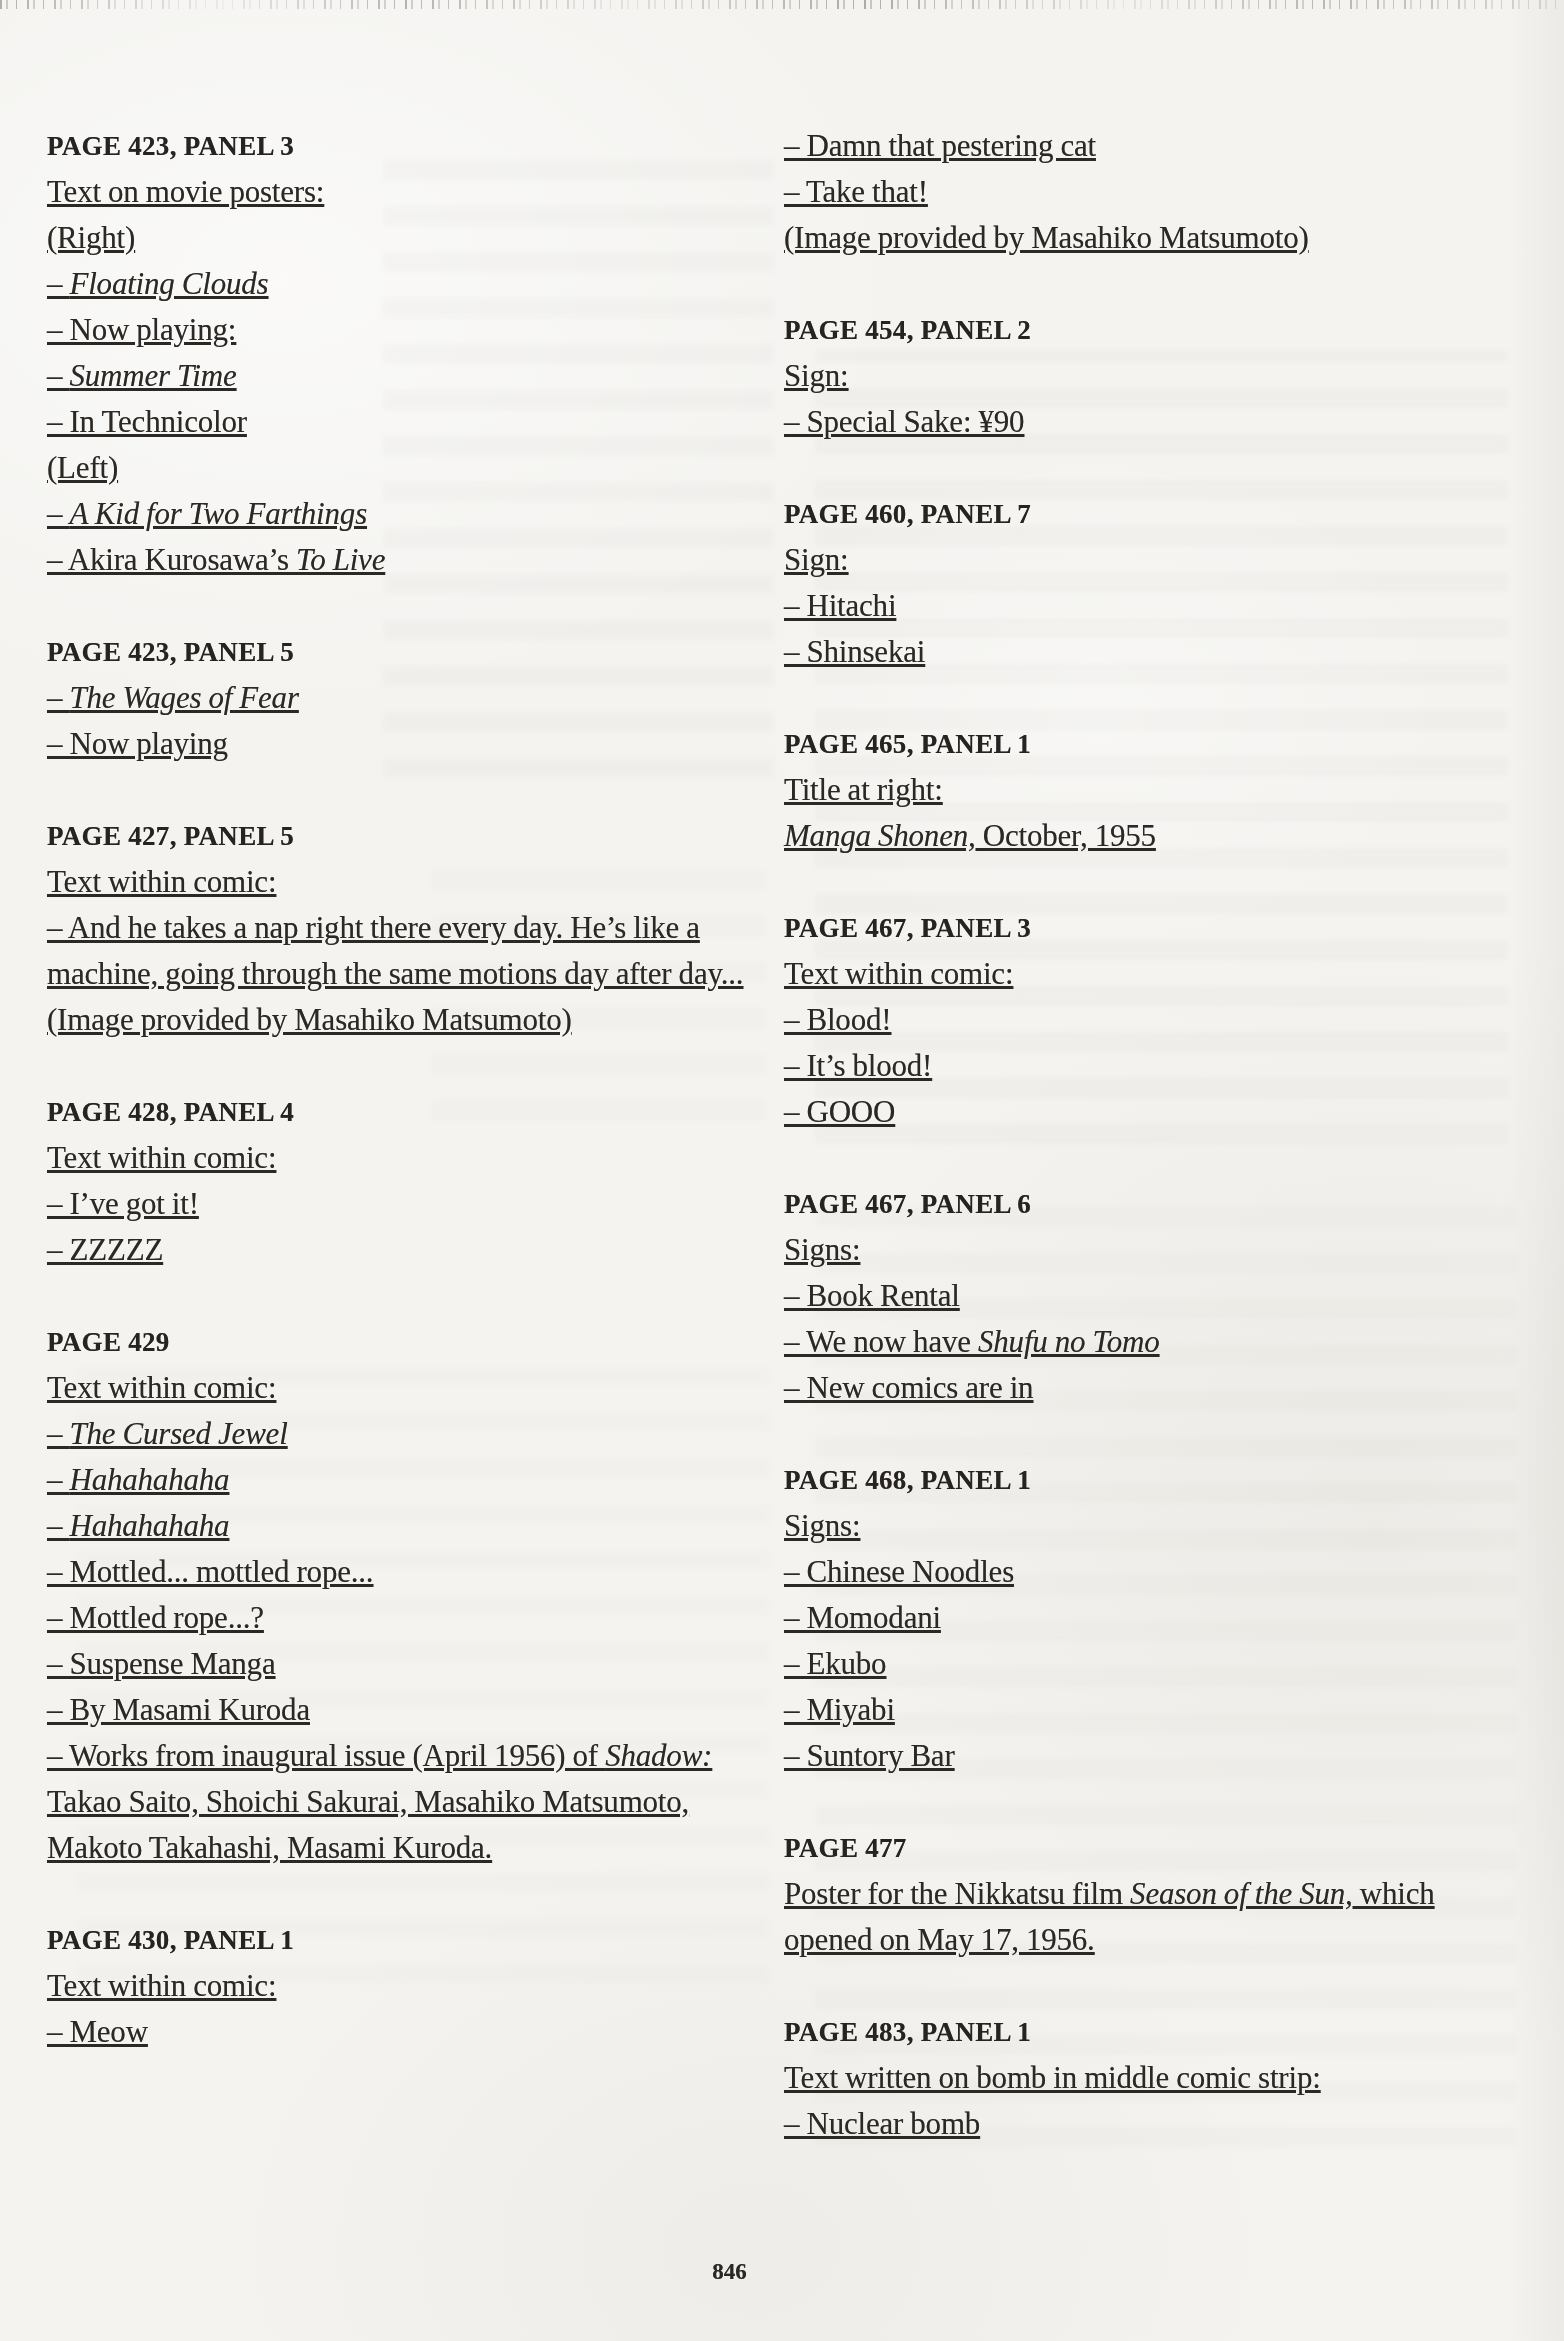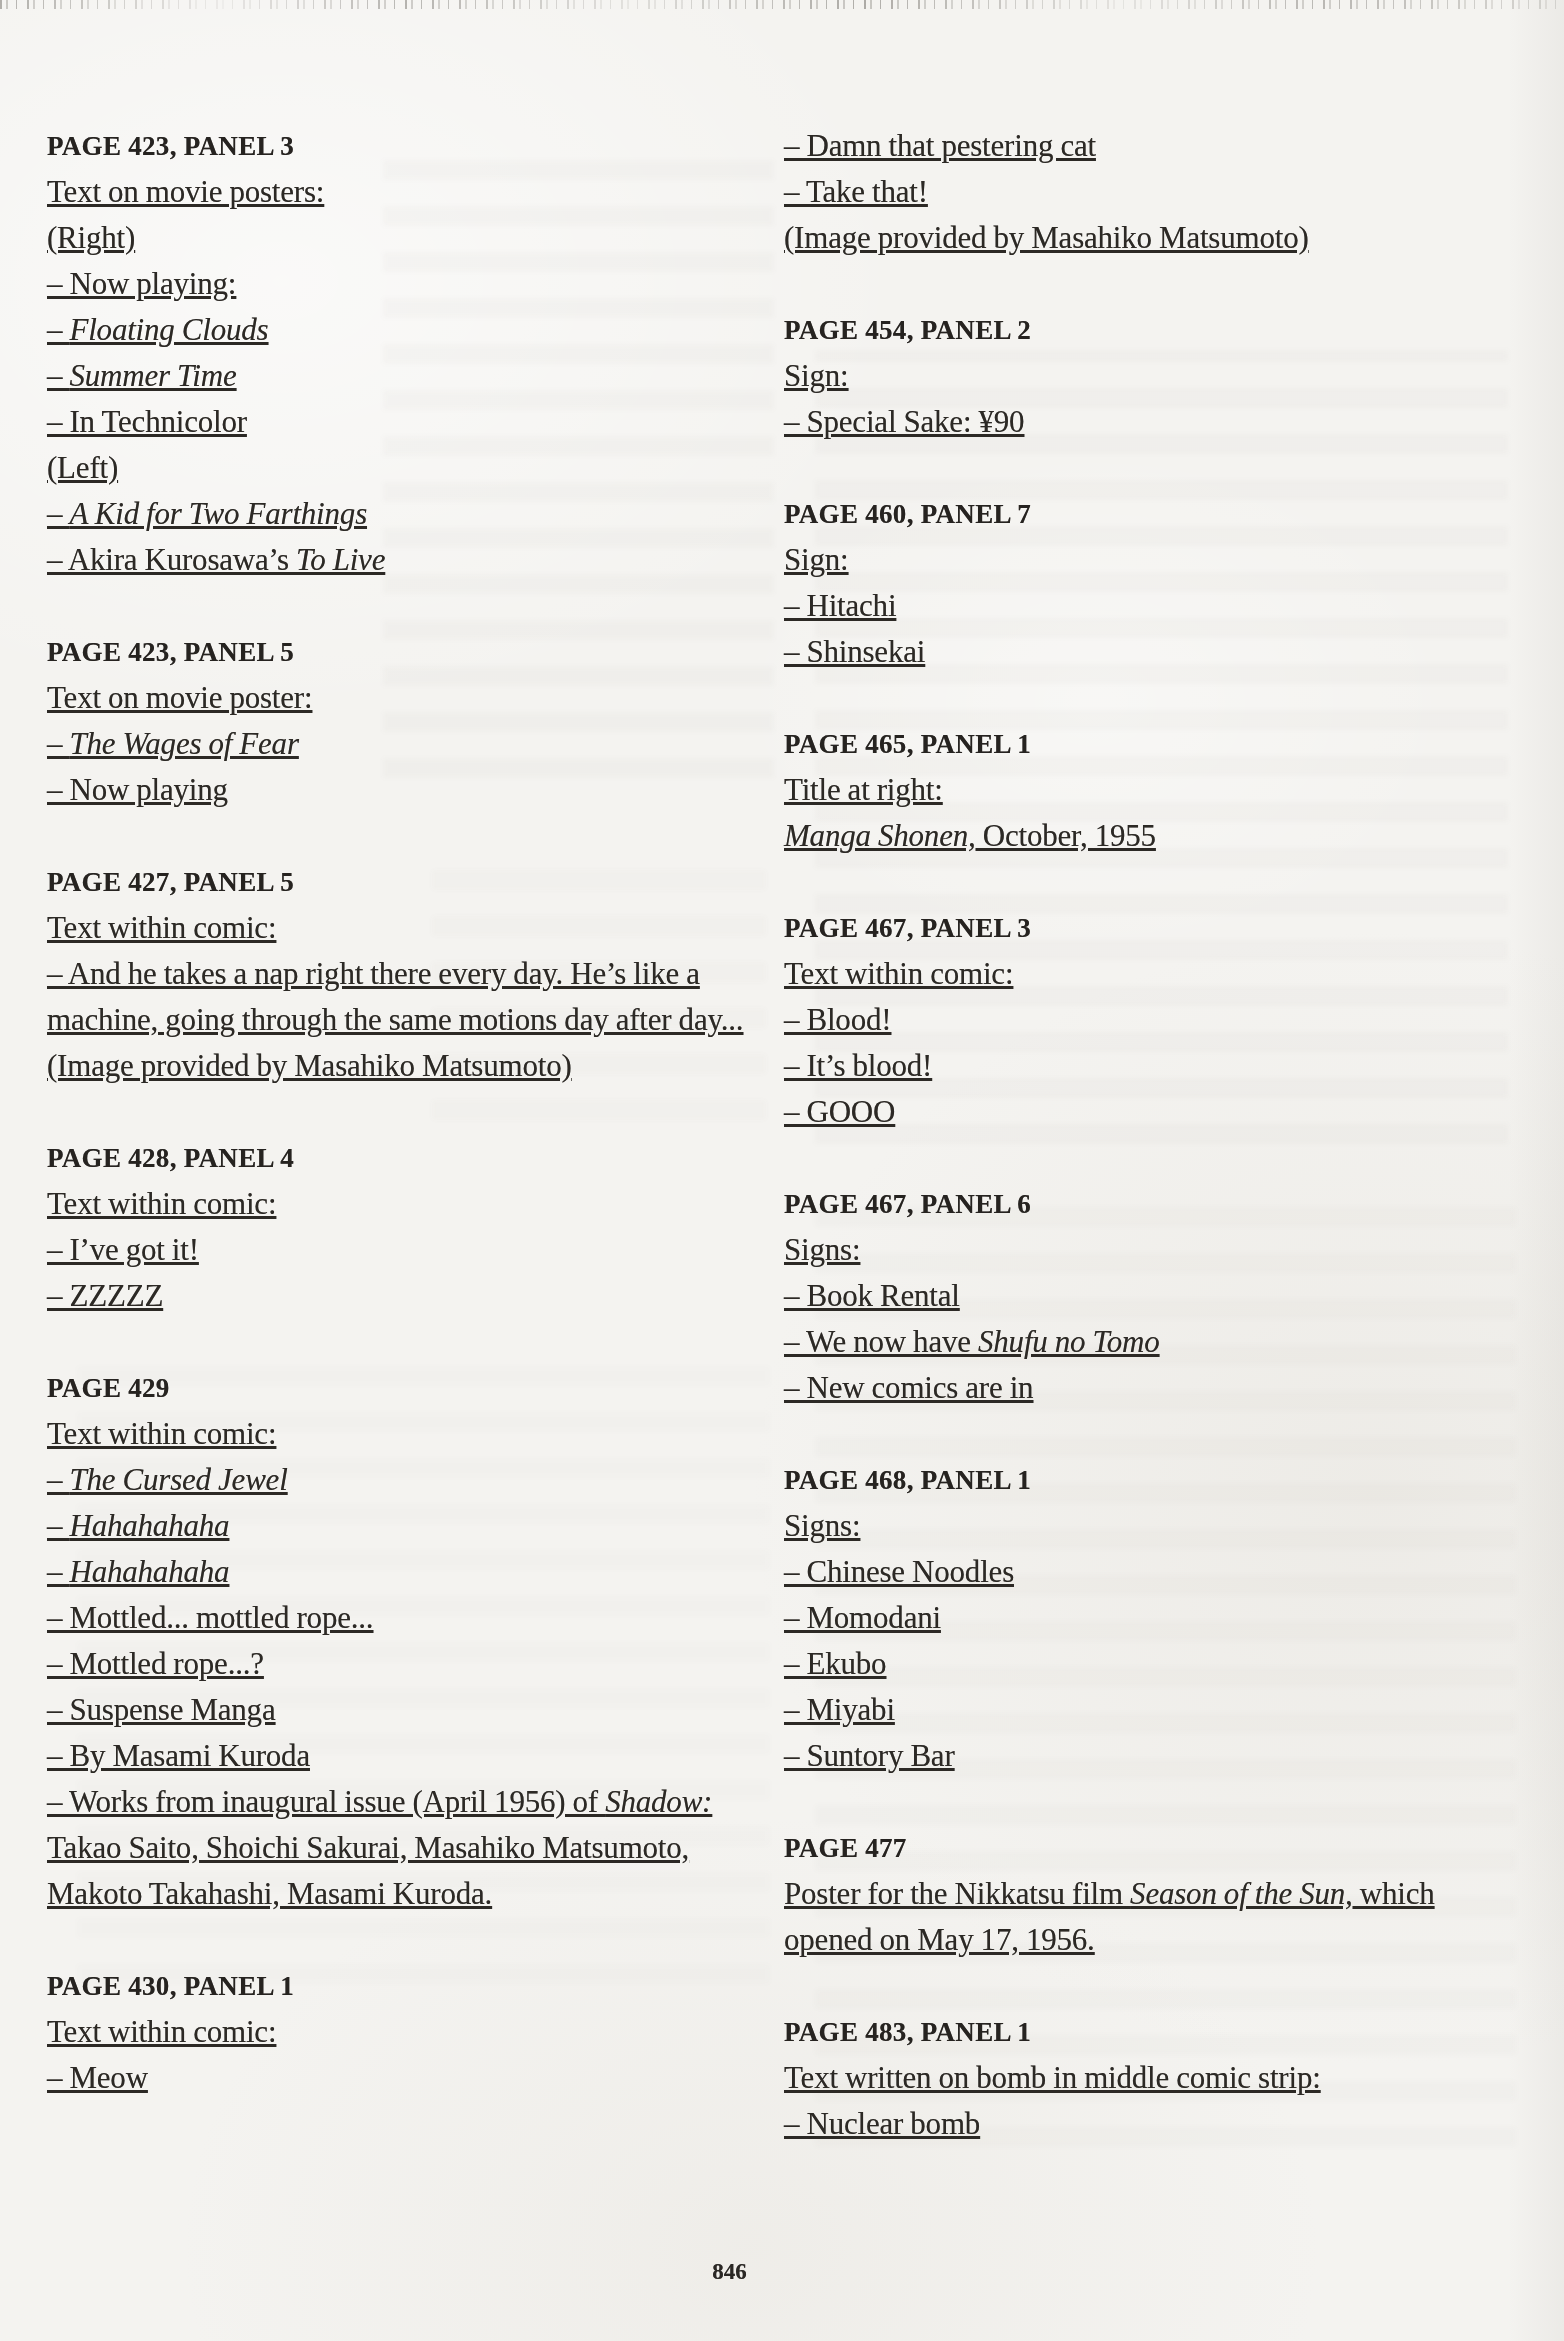--- a/index.html
+++ b/index.html
@@ -115,31 +115,30 @@
   <div class="ghost g3"></div>
   <div class="ghost g4"></div>
   <div class="ghost g5"></div>
 
   <div class="content">
     <div class="col" id="col-0">
         <section class="sec">
           <h2 class="head">PAGE 423, PANEL 3</h2>
           <p class="line"><span>Text on movie posters:</span></p>
           <p class="line"><span>(Right)</span></p>
+          <p class="line"><span>– </span><span class="it">Floating Clouds</span></p>
           <p class="line"><span>– Now playing:</span></p>
-          <p class="line"><span>– </span><span class="it">Floating Clouds</span></p>
           <p class="line"><span>– </span><span class="it">Summer Time</span></p>
           <p class="line"><span>– In Technicolor</span></p>
           <p class="line"><span>(Left)</span></p>
           <p class="line"><span>– </span><span class="it">A Kid for Two Farthings</span></p>
           <p class="line"><span>– Akira Kurosawa’s </span><span class="it">To Live</span></p>
         </section>
         <section class="sec">
           <h2 class="head">PAGE 423, PANEL 5</h2>
-          <p class="line"><span>Text on movie poster:</span></p>
           <p class="line"><span>– </span><span class="it">The Wages of Fear</span></p>
           <p class="line"><span>– Now playing</span></p>
         </section>
         <section class="sec">
           <h2 class="head">PAGE 427, PANEL 5</h2>
           <p class="line"><span>Text within comic:</span></p>
           <p class="line"><span>– And he takes a nap right there every day. He’s like a machine, going through the same motions day after day... (Image provided by Masahiko Matsumoto)</span></p>
         </section>
         <section class="sec">
           <h2 class="head">PAGE 428, PANEL 4</h2>

